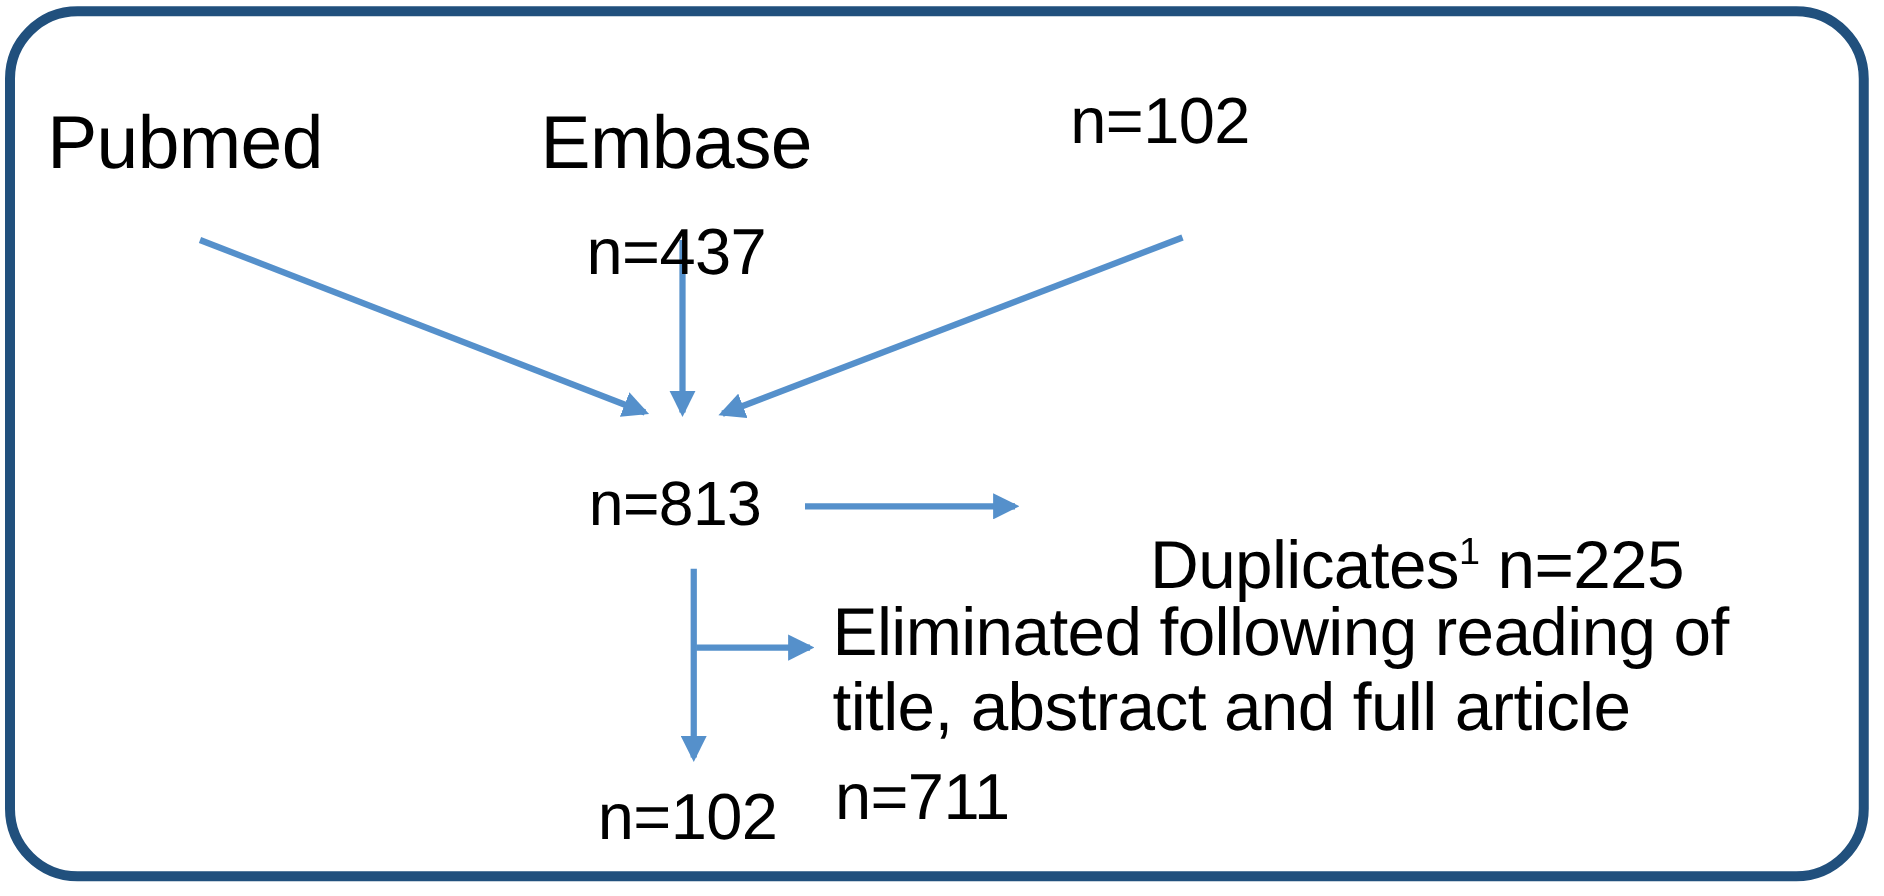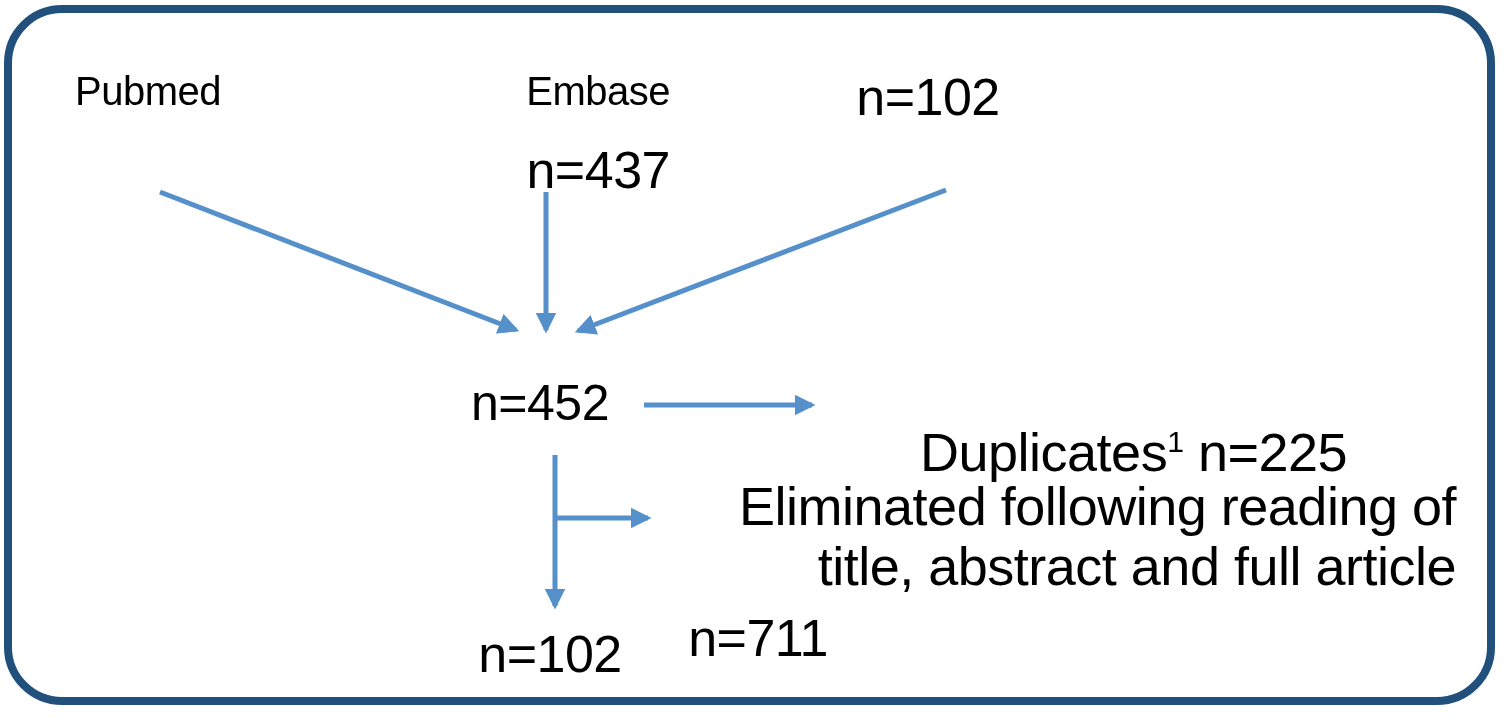--- a/index.html
+++ b/index.html
@@ -38,61 +38,62 @@
   }
   
   .node {
     position: absolute;
     color: #000000;
     white-space: pre;
     line-height: 1.02;
     text-align: center;
   }
   .src-label {
-    font-size: 40px;
+    font-size: 60px;
     letter-spacing: -0.5px;
+    margin-top: 12px;
   }
   .src-count {
     font-size: 52px;
     letter-spacing: -0.5px;
   }
   .mid-count {
     font-size: 50px;
     letter-spacing: -0.5px;
   }
   .side-label {
     font-size: 54px;
     letter-spacing: -0.5px;
     white-space: pre;
   }
   .multi-label {
     font-size: 54px;
     letter-spacing: -0.5px;
     line-height: 1.12;
-    text-align: right;
+    text-align: left;
     white-space: pre-line;
   }
   .final-count {
     font-size: 52px;
     letter-spacing: -0.5px;
   }
   sup {
     font-size: 0.56em;
     vertical-align: super;
     line-height: 0;
   }
   
   #src-pubmed      { left: 18px;  top: 38px;  width: 260px; }
-  #src-embase      { left: 412px; top: 38px;  width: 258px; text-align: right; }
+  #src-embase      { left: 412px; top: 38px;  width: 258px; }
   #src-cochrane    { left: 792px; top: 38px;  width: 272px; }
   #total-records   { left: 440px; top: 378px; width: 200px; }
   #duplicates      { left: 862px; top: 370px; width: 480px; text-align: center; }
   #eliminated      { left: 666px; top: 476px; width: 790px; }
   #included-count  { left: 446px; top: 628px; width: 208px; }
-  #eliminated-count{ left: 668px; top: 612px; width: 180px; text-align: center; }
+  #eliminated-count{ left: 668px; top: 612px; width: 180px; text-align: left; }
 </style>
 </head>
 <body>
 
 <div id="canvas">
 
   <div id="frame"></div>
 
   <svg id="arrows" viewBox="0 0 1507 717" xmlns="http://www.w3.org/2000/svg">
     <defs>
@@ -120,21 +121,21 @@
 
   <div class="node" id="src-embase">
     <div class="src-label">Embase</div>
     <div class="src-count">n=437</div>
   </div>
 
   <div class="node" id="src-cochrane">
     <div class="src-count">n=102</div>
   </div>
 
-  <div class="node mid-count" id="total-records">n=452</div>
+  <div class="node mid-count" id="total-records">n=813</div>
 
   <div class="node side-label" id="duplicates">
     <span>Duplicates</span><sup>1</sup><span> </span><span>n=225</span>
   </div>
 
   <div class="node multi-label" id="eliminated">Eliminated following reading of
 title, abstract and full article</div>
 
   <div class="node final-count" id="eliminated-count">n=711</div>
 

